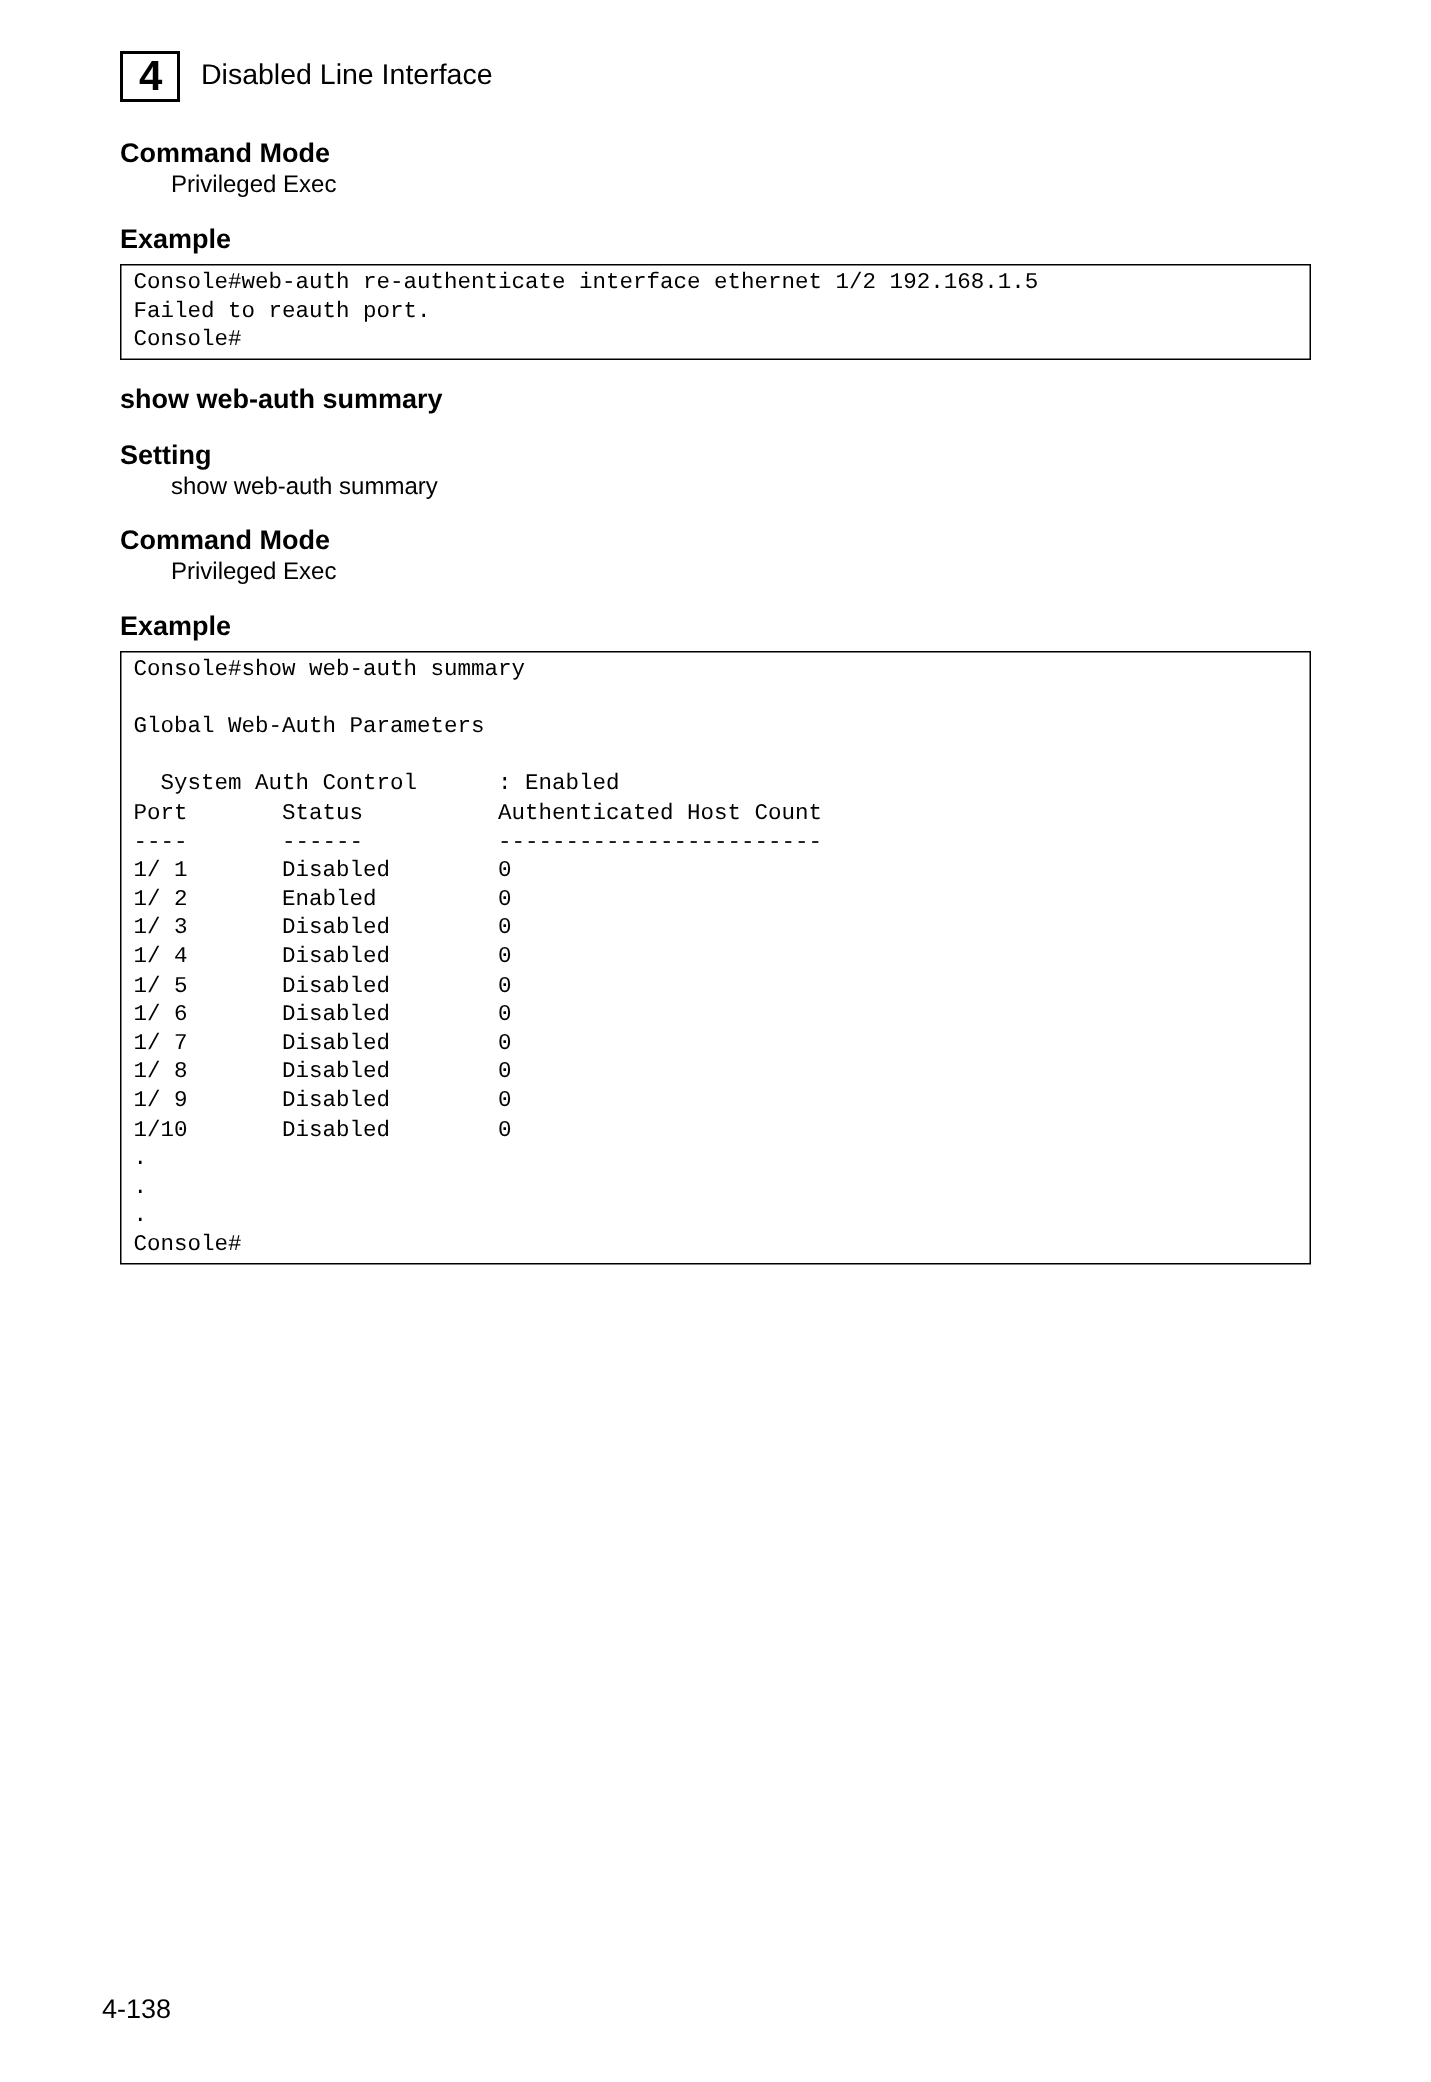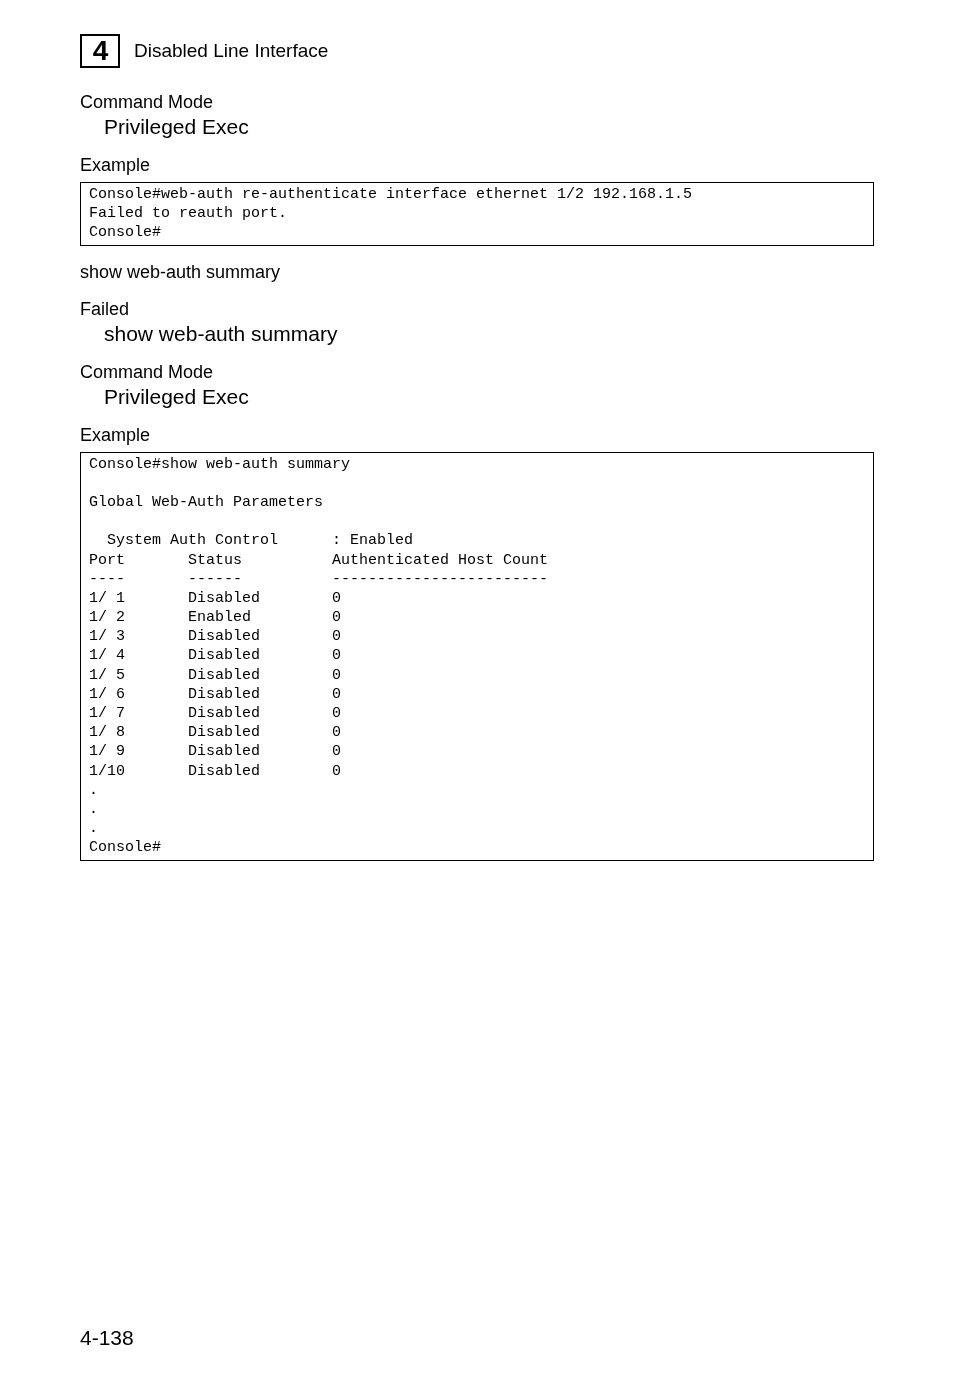--- a/index.html
+++ b/index.html
@@ -33,28 +33,28 @@
   .chapter-num {
     font-family: Arial, sans-serif;
     font-weight: 900;
     font-size: 28px;
     letter-spacing: -1px;
   }
   .chapter-title {
     font-size: 19px;
   }
   .section-heading {
-    font-weight: 400;
+    font-weight: 700;
     font-size: 18px;
     margin-top: 16px;
     margin-bottom: 2px;
   }
   .indented {
-    margin-left: 24px;
-    font-size: 21px;
+    margin-left: 34px;
+    font-size: 16px;
     margin-top: 2px;
     margin-bottom: 10px;
   }
   .body-text {
     font-size: 17px;
     line-height: 1.35;
     margin-top: 2px;
     margin-bottom: 10px;
   }
   .code-block {
@@ -63,22 +63,22 @@
     font-size: 15px;
     padding: 2px 10px 2px 8px;
     white-space: pre;
     line-height: 1.28;
     margin-top: 6px;
     margin-bottom: 14px;
   }
   .page-number {
     position: absolute;
     bottom: 38px;
-    left: 80px;
-    font-size: 21px;
+    left: 68px;
+    font-size: 18px;
   }
 </style>
 </head>
 <body>
 
 <div class="page">
 
   <div class="header-row">
     <div class="chapter-icon">
       <span class="chapter-num">4</span>
@@ -89,21 +89,21 @@
   <div class="section-heading">Command Mode</div>
   <div class="indented">Privileged Exec</div>
 
   <div class="section-heading">Example</div>
   <div class="code-block">Console#web-auth re-authenticate interface ethernet 1/2 192.168.1.5
 Failed to reauth port.
 Console#</div>
 
   <div class="section-heading">show web-auth summary</div>
 
-  <div class="section-heading">Failed</div>
+  <div class="section-heading">Setting</div>
   <div class="indented">show web-auth summary</div>
 
 
   <div class="section-heading">Command Mode</div>
   <div class="indented">Privileged Exec</div>
 
   <div class="section-heading">Example</div>
   <div class="code-block">Console#show web-auth summary
 
 Global Web-Auth Parameters

